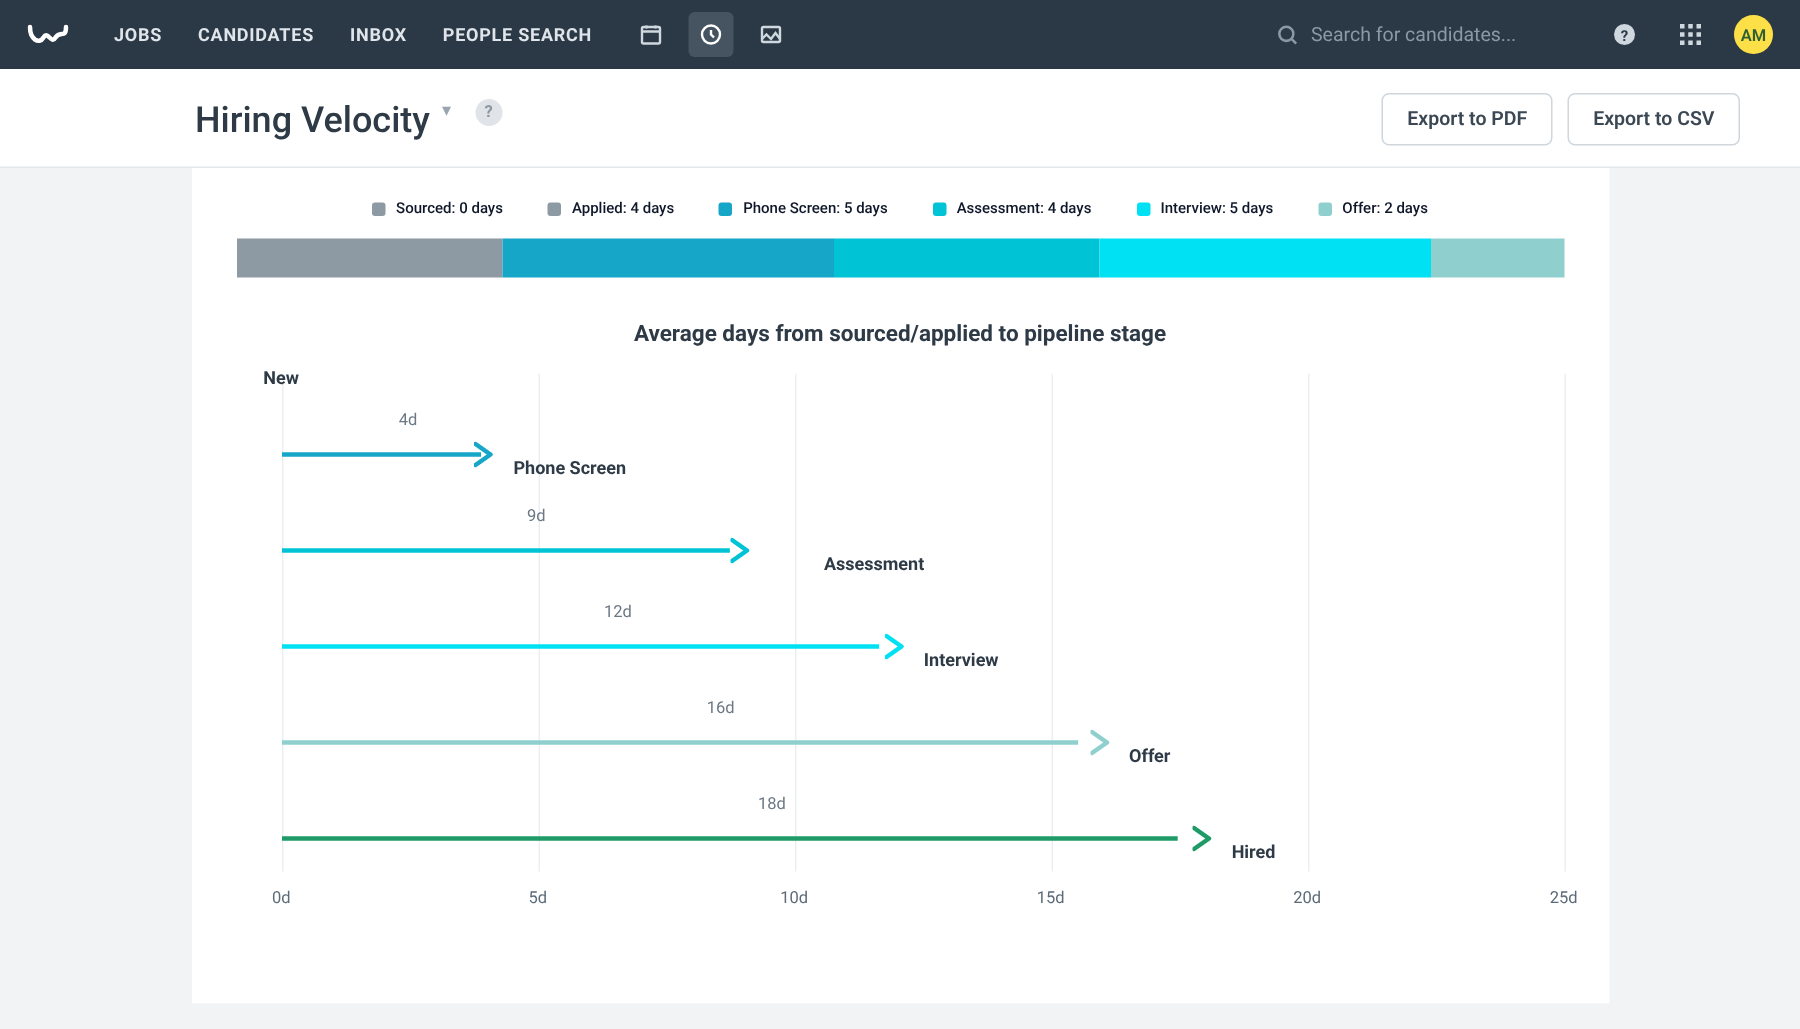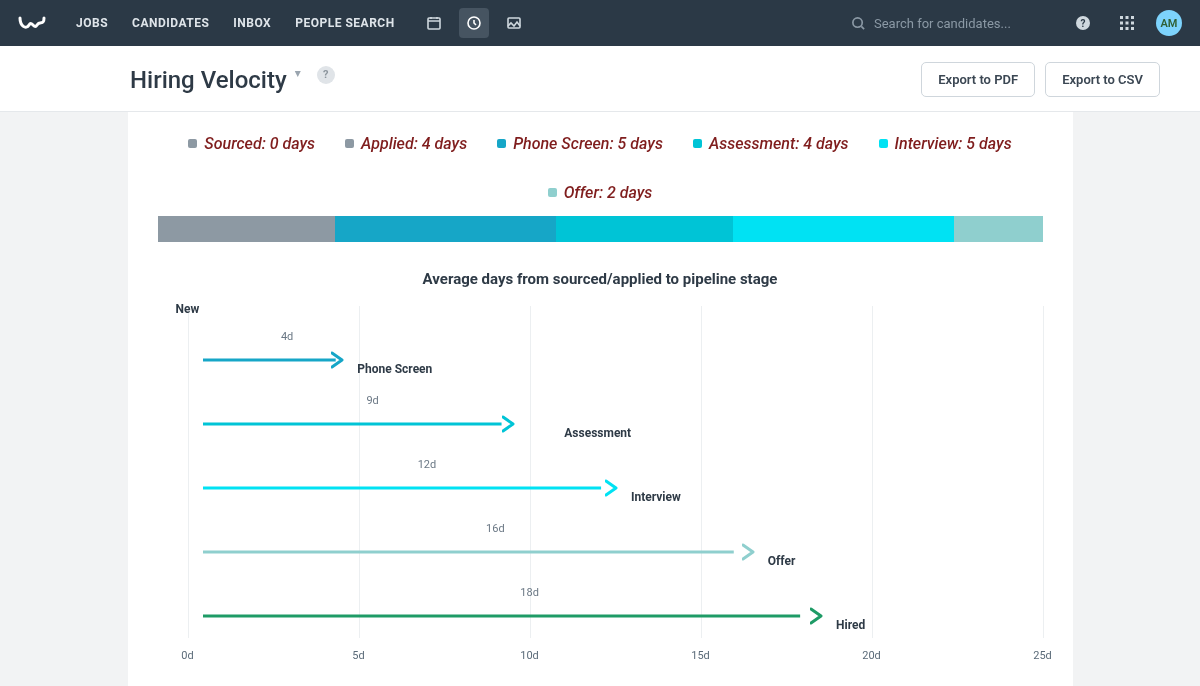--- a/index.html
+++ b/index.html
@@ -11,49 +11,49 @@
   .logo svg { display: block; }
   .navlinks { display: flex; gap: 24px; }
   .navlink { color: #dfe5ea; font-size: 12px; font-weight: 700; letter-spacing: .5px; cursor: pointer; }
   .toolbar-icons { display: flex; gap: 10px; margin-left: 24px; align-items: center; }
   .ticon { width: 30px; height: 30px; display: flex; align-items: center; justify-content: center; color: #cfd8de; cursor: pointer; border-radius: 4px; }
   .ticon.active { background: #465461; }
   .topbar-right { margin-left: auto; display: flex; align-items: center; gap: 14px; }
   .search-wrap { display: flex; align-items: center; gap: 8px; }
   .search-wrap input { background: transparent; border: none; color: #cfd8de; font-size: 13px; width: 180px; outline: none; }
   .search-wrap input::placeholder { color: #8b99a5; }
-  .avatar { width: 26px; height: 26px; border-radius: 50%; background: #7dd3fc; color: #2f5f33; font-size: 11px; font-weight: 600; display: flex; align-items: center; justify-content: center; }
+  .avatar { width: 26px; height: 26px; border-radius: 50%; background: #fde047; color: #2f5f33; font-size: 11px; font-weight: 600; display: flex; align-items: center; justify-content: center; }
   
   
   .titlebar { background: #fff; border-bottom: 1px solid #e5e8eb; padding: 16px 40px 14px 130px; display: flex; align-items: center; }
   .page-title { font-size: 24px; font-weight: 500; color: #2e3a46; display: flex; align-items: flex-start; gap: 8px; }
   .chev { color: #9aa5af; font-size: 12px; }
   .title-help { width: 18px; height: 18px; border-radius: 50%; background: #e0e4e8; color: #8d969e; font-size: 11px; font-weight: bold; display: flex; align-items: center; justify-content: center; margin-left: 8px; }
   .export-btns { margin-left: auto; display: flex; gap: 10px; }
   .exp-btn { background: #fff; border: 1px solid #cfd6dc; border-radius: 5px; padding: 9px 16px; font-size: 13px; font-weight: 600; color: #3b4753; cursor: pointer; }
   
   
   .card { background: #fff; max-width: 945px; margin: 0 auto; padding: 22px 30px 40px 30px; }
   
   
   .legend { display: flex; gap: 30px; justify-content: center; flex-wrap: wrap; margin-bottom: 14px; }
-  .leg-item { display: flex; align-items: center; gap: 7px; font-size: 16px; color: #7f1d1d; font-weight: 500; font-style: italic; }
+  .leg-item { display: flex; align-items: center; gap: 7px; font-size: 10px; color: #0f172a; font-weight: 500; }
   .sq { width: 9px; height: 9px; border-radius: 2px; }
   
   
   .stackbar { display: flex; height: 26px; width: 100%; margin-bottom: 28px; }
   .seg { height: 100%; }
   
   
   .chart-title { text-align: center; font-size: 15px; font-weight: 700; color: #2e3a46; margin-bottom: 18px; }
   .chart { position: relative; height: 380px; padding-left: 30px; }
   .plot { position: relative; height: 356px; }
   .grid-col { position: absolute; top: 0; bottom: 24px; border-left: 1px solid #eceff1; }
   .xlbl { position: absolute; bottom: 0; font-size: 11px; color: #5b6b79; transform: translateX(-50%); }
-  .arrow-row { position: absolute; left: 15px; height: 50px; }
+  .arrow-row { position: absolute; left: 0; height: 50px; }
   .arrow-svg { position: absolute; top: 24px; left: 0; height: 20px; }
   .arrow-val { position: absolute; top: 4px; font-size: 11px; color: #6b7885; white-space: nowrap; }
   .arrow-end-lbl { position: absolute; top: 36px; font-size: 12px; font-weight: 700; color: #2e3a46; white-space: nowrap; }
   .start-lbl { position: absolute; top: -4px; left: -12px; font-size: 12px; font-weight: 700; color: #2e3a46; }
 </style>
 </head>
 <body>
 
 <div class="topbar">
   <div class="logo">

